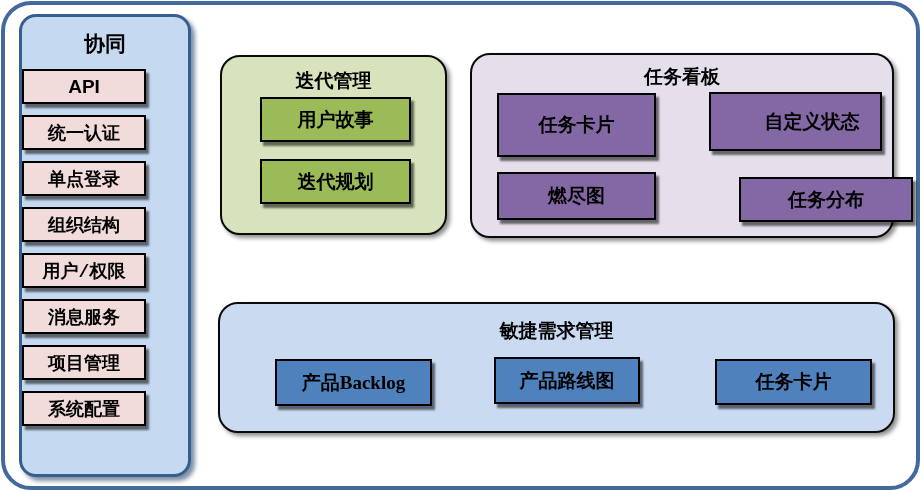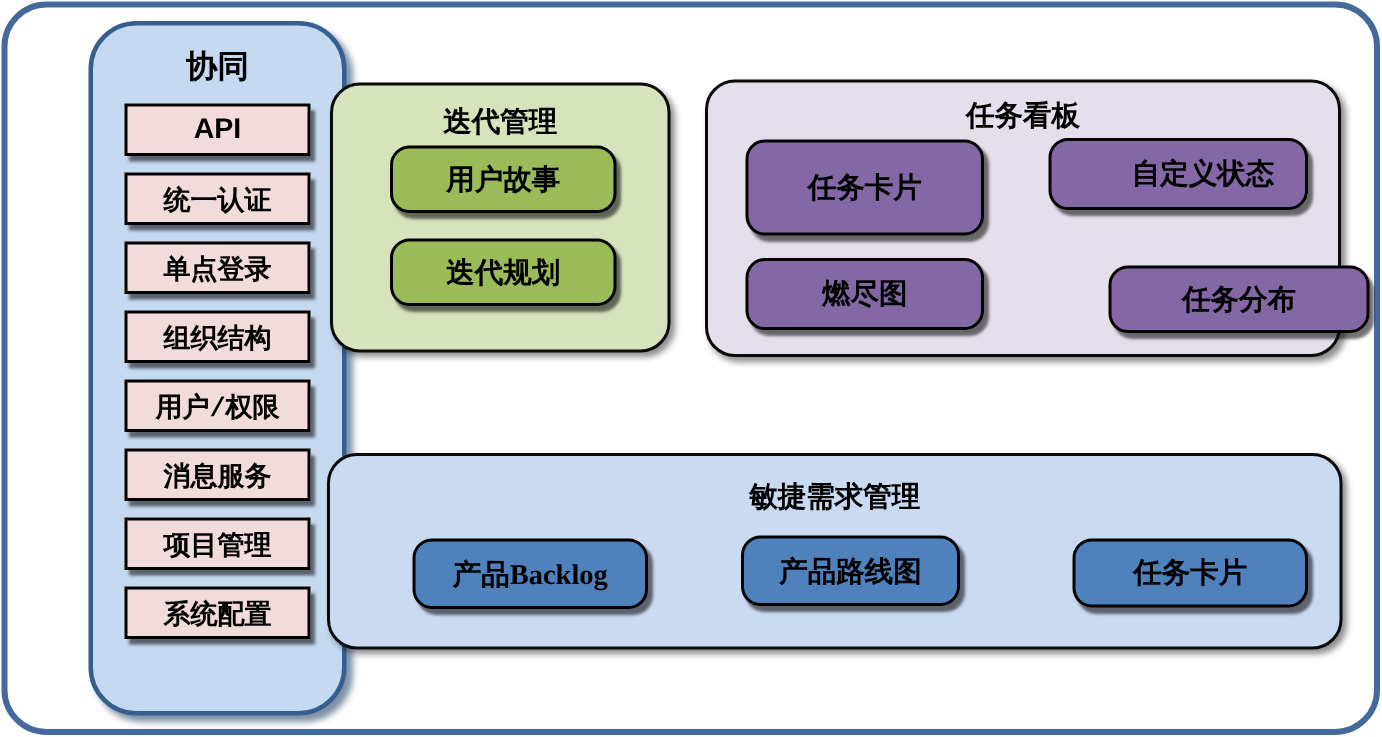--- a/index.html
+++ b/index.html
@@ -18,36 +18,35 @@
     border-radius: 30px;
     background: #ffffff;
   }
   
   .sidebar {
     position: absolute;
     left: 14px; top: 9px;
     width: 166px; height: 457px;
     background: var(--panel-blue-bg, #c5d9f1);
     border: 3px solid var(--panel-border, #365f91);
-    border-radius: 32px;
+    border-radius: 17px;
     box-shadow: 4px 4px 4px rgba(23,54,93,0.55);
-    margin-left: 40px;
   }
   .sidebar-title {
     text-align: center;
     margin-top: 13px;
     font-size: 21px;
     font-weight: bold;
     color: #000;
   }
   .sidebar-items {
     margin-top: 11px;
     display: flex;
     flex-direction: column;
-    align-items: center;
+    align-items: flex-start;
     gap: 11px;
   }
   .small-box {
     display: flex;
     align-items: center;
     justify-content: center;
     border: 2px solid var(--box-border, #000000);
     box-shadow: 3px 4px 2px rgba(0,0,0,0.55);
     font-weight: bold;
     color: #000;
@@ -71,21 +70,20 @@
   .section-title {
     text-align: center;
     font-size: 19px;
     font-weight: bold;
     color: #000;
   }
   .feature-box {
     position: absolute;
     font-family: "Liberation Serif", "DejaVu Serif", serif;
     font-size: 19px;
-    border-radius: 13px;
   }
   .section.iteration {
     left: 215px; top: 50px;
     width: 227px; height: 180px;
     background: var(--section-green-bg, #d6e3bc);
   }
   .section.iteration .section-title { margin-top: 11px; }
   .feature-box.green { background: var(--item-green, #9bbb59); }
   .section.kanban {
     left: 465px; top: 48px;
@@ -123,21 +121,21 @@
 
   <div class="section iteration">
     <div class="section-title">迭代管理</div>
     <div class="small-box feature-box green" style="left:38px; top:40px; width:151px; height:45px;">用户故事</div>
     <div class="small-box feature-box green" style="left:38px; top:102px; width:151px; height:45px;">迭代规划</div>
   </div>
 
   <div class="section kanban">
     <div class="section-title">任务看板</div>
     <div class="small-box feature-box purple" style="left:25px; top:38px; width:159px; height:64px;">任务卡片</div>
-    <div class="small-box feature-box purple" style="left:227px; top:37px; width:173px; height:48px;padding-left:33px;">自定义状态</div>
+    <div class="small-box feature-box purple" style="left:237px; top:37px; width:173px; height:59px;padding-left:33px;">自定义状态</div>
     <div class="small-box feature-box purple" style="left:25px; top:117px; width:159px; height:48px;">燃尽图</div>
     <div class="small-box feature-box purple" style="left:228px; top:122px; width:174px; height:45px;margin-left:39px;">任务分布</div>
   </div>
 
   <div class="section agile">
     <div class="section-title">敏捷需求管理</div>
     <div class="small-box feature-box blue" style="left:55px; top:55px; width:157px; height:47px;">产品Backlog</div>
     <div class="small-box feature-box blue" style="left:274px; top:53px; width:146px; height:47px;">产品路线图</div>
     <div class="small-box feature-box blue" style="left:495px; top:55px; width:157px; height:46px;">任务卡片</div>
   </div>

